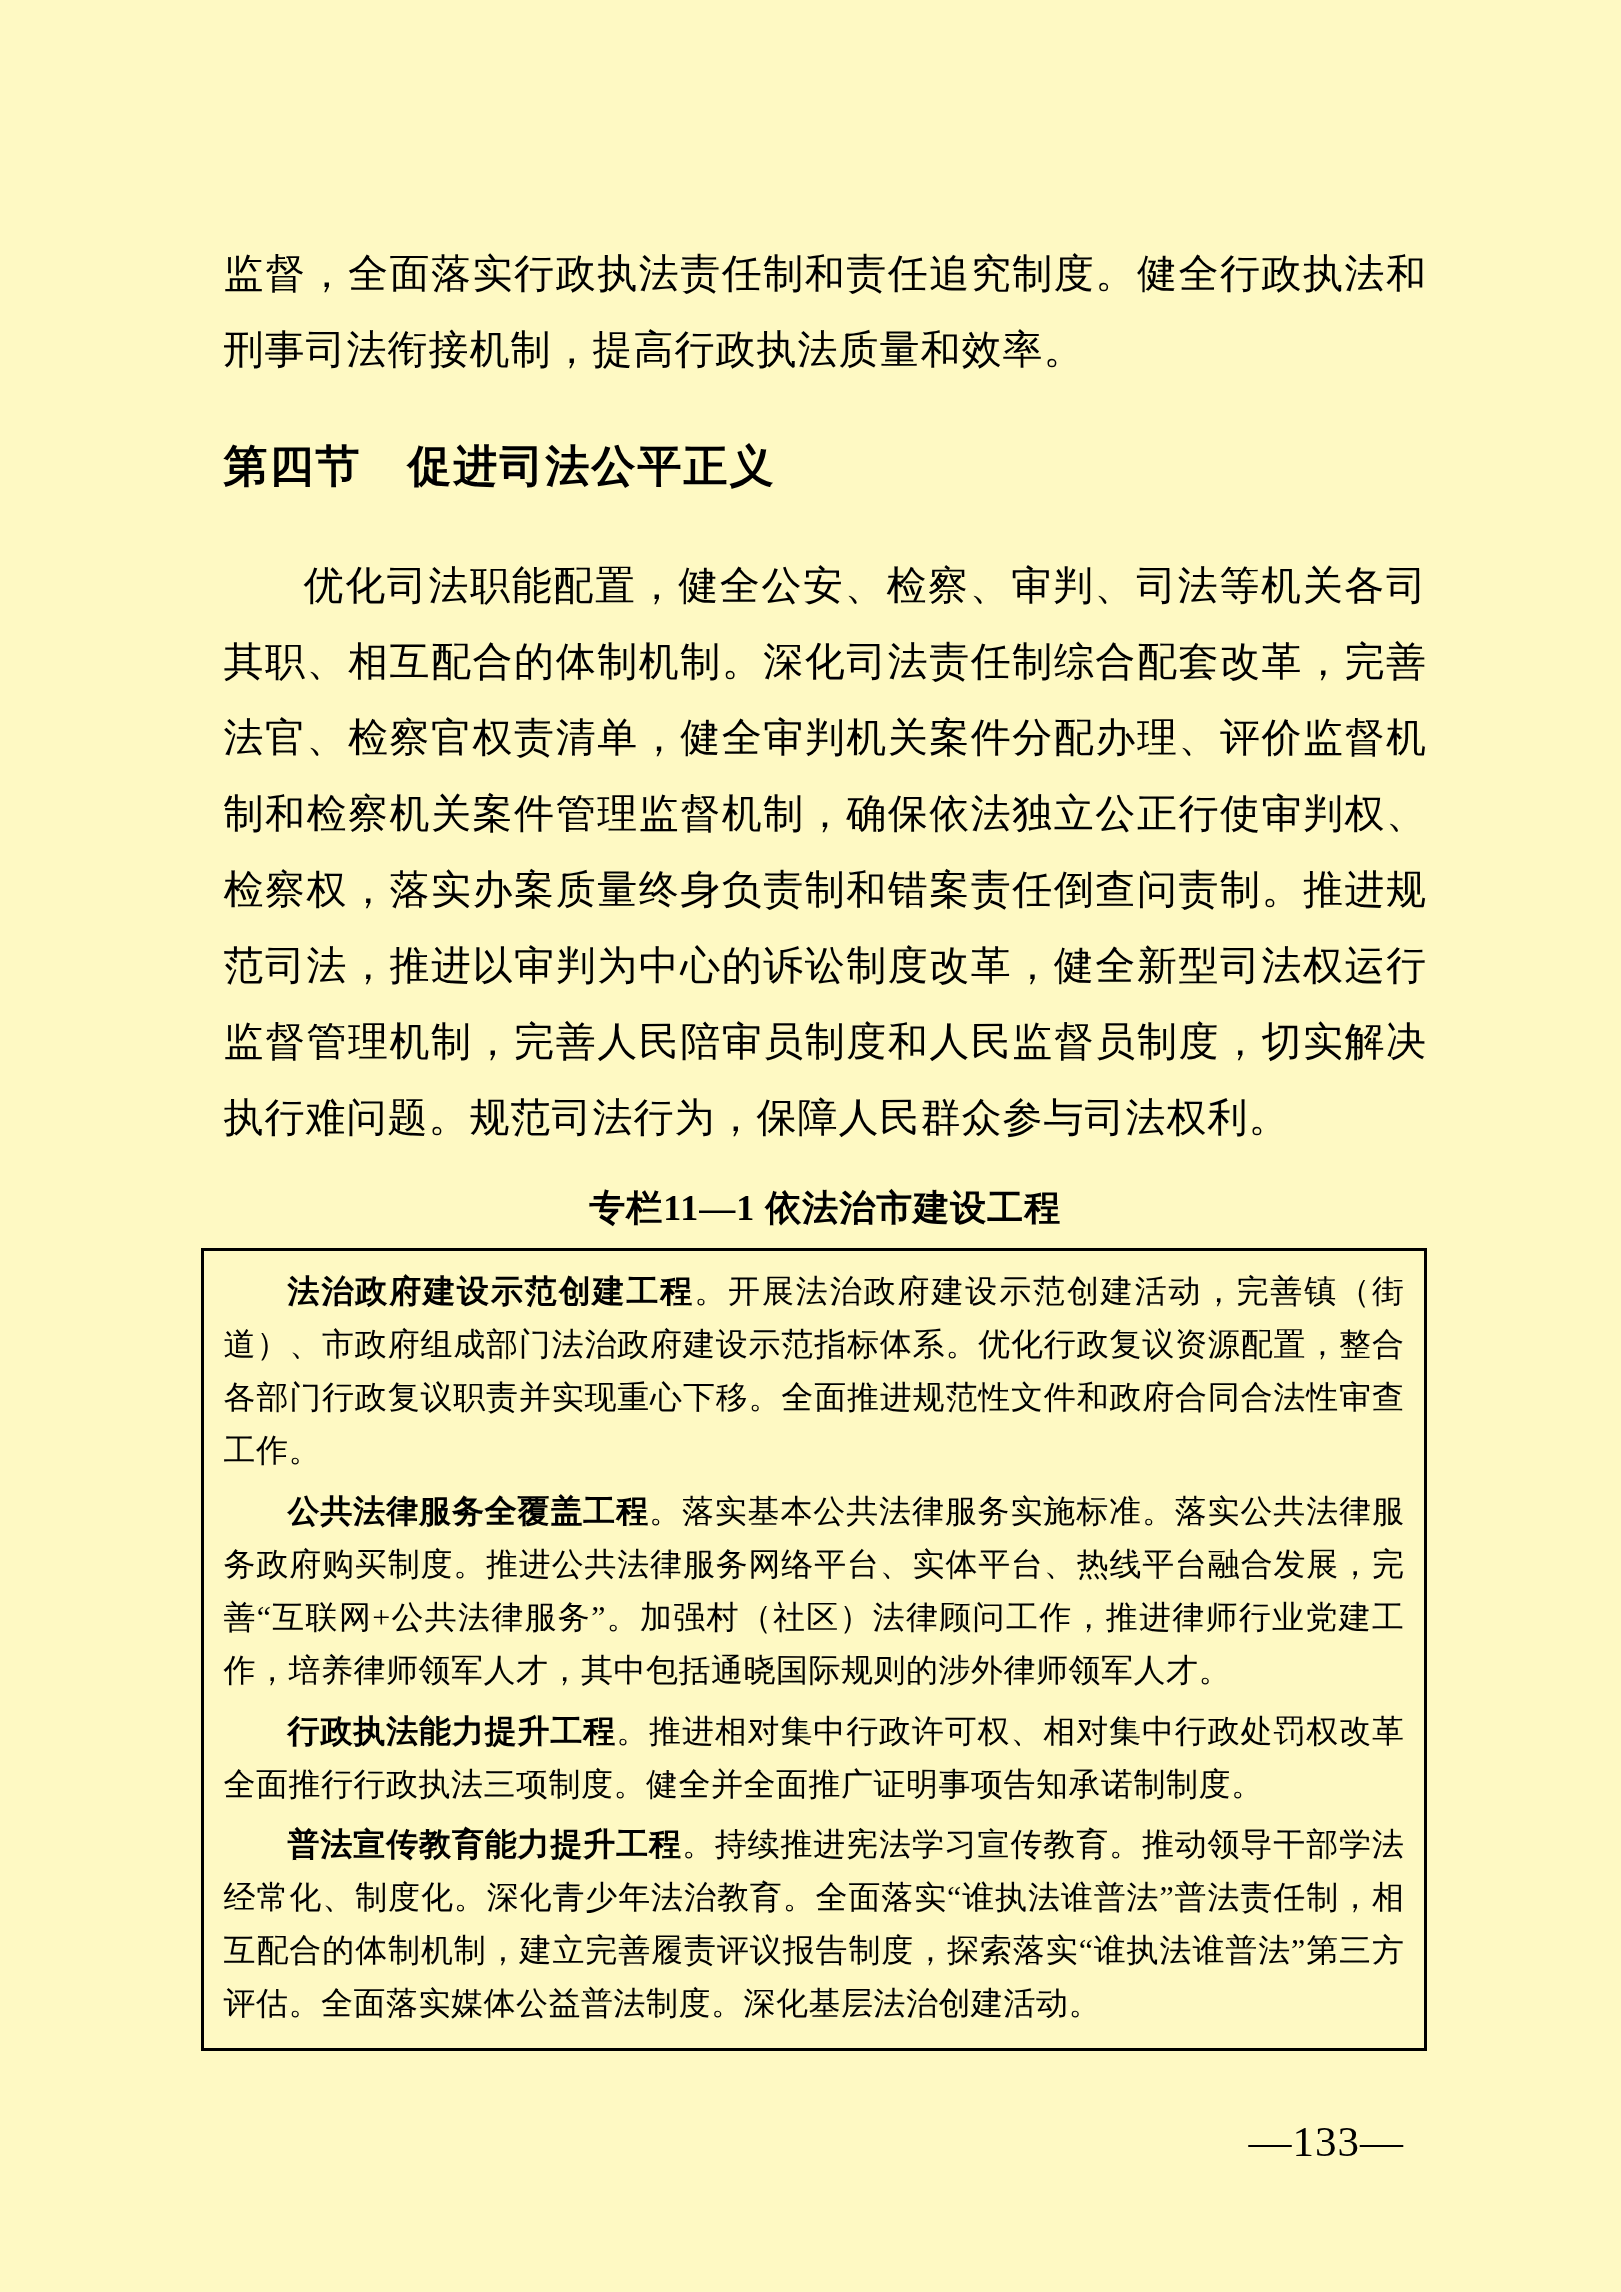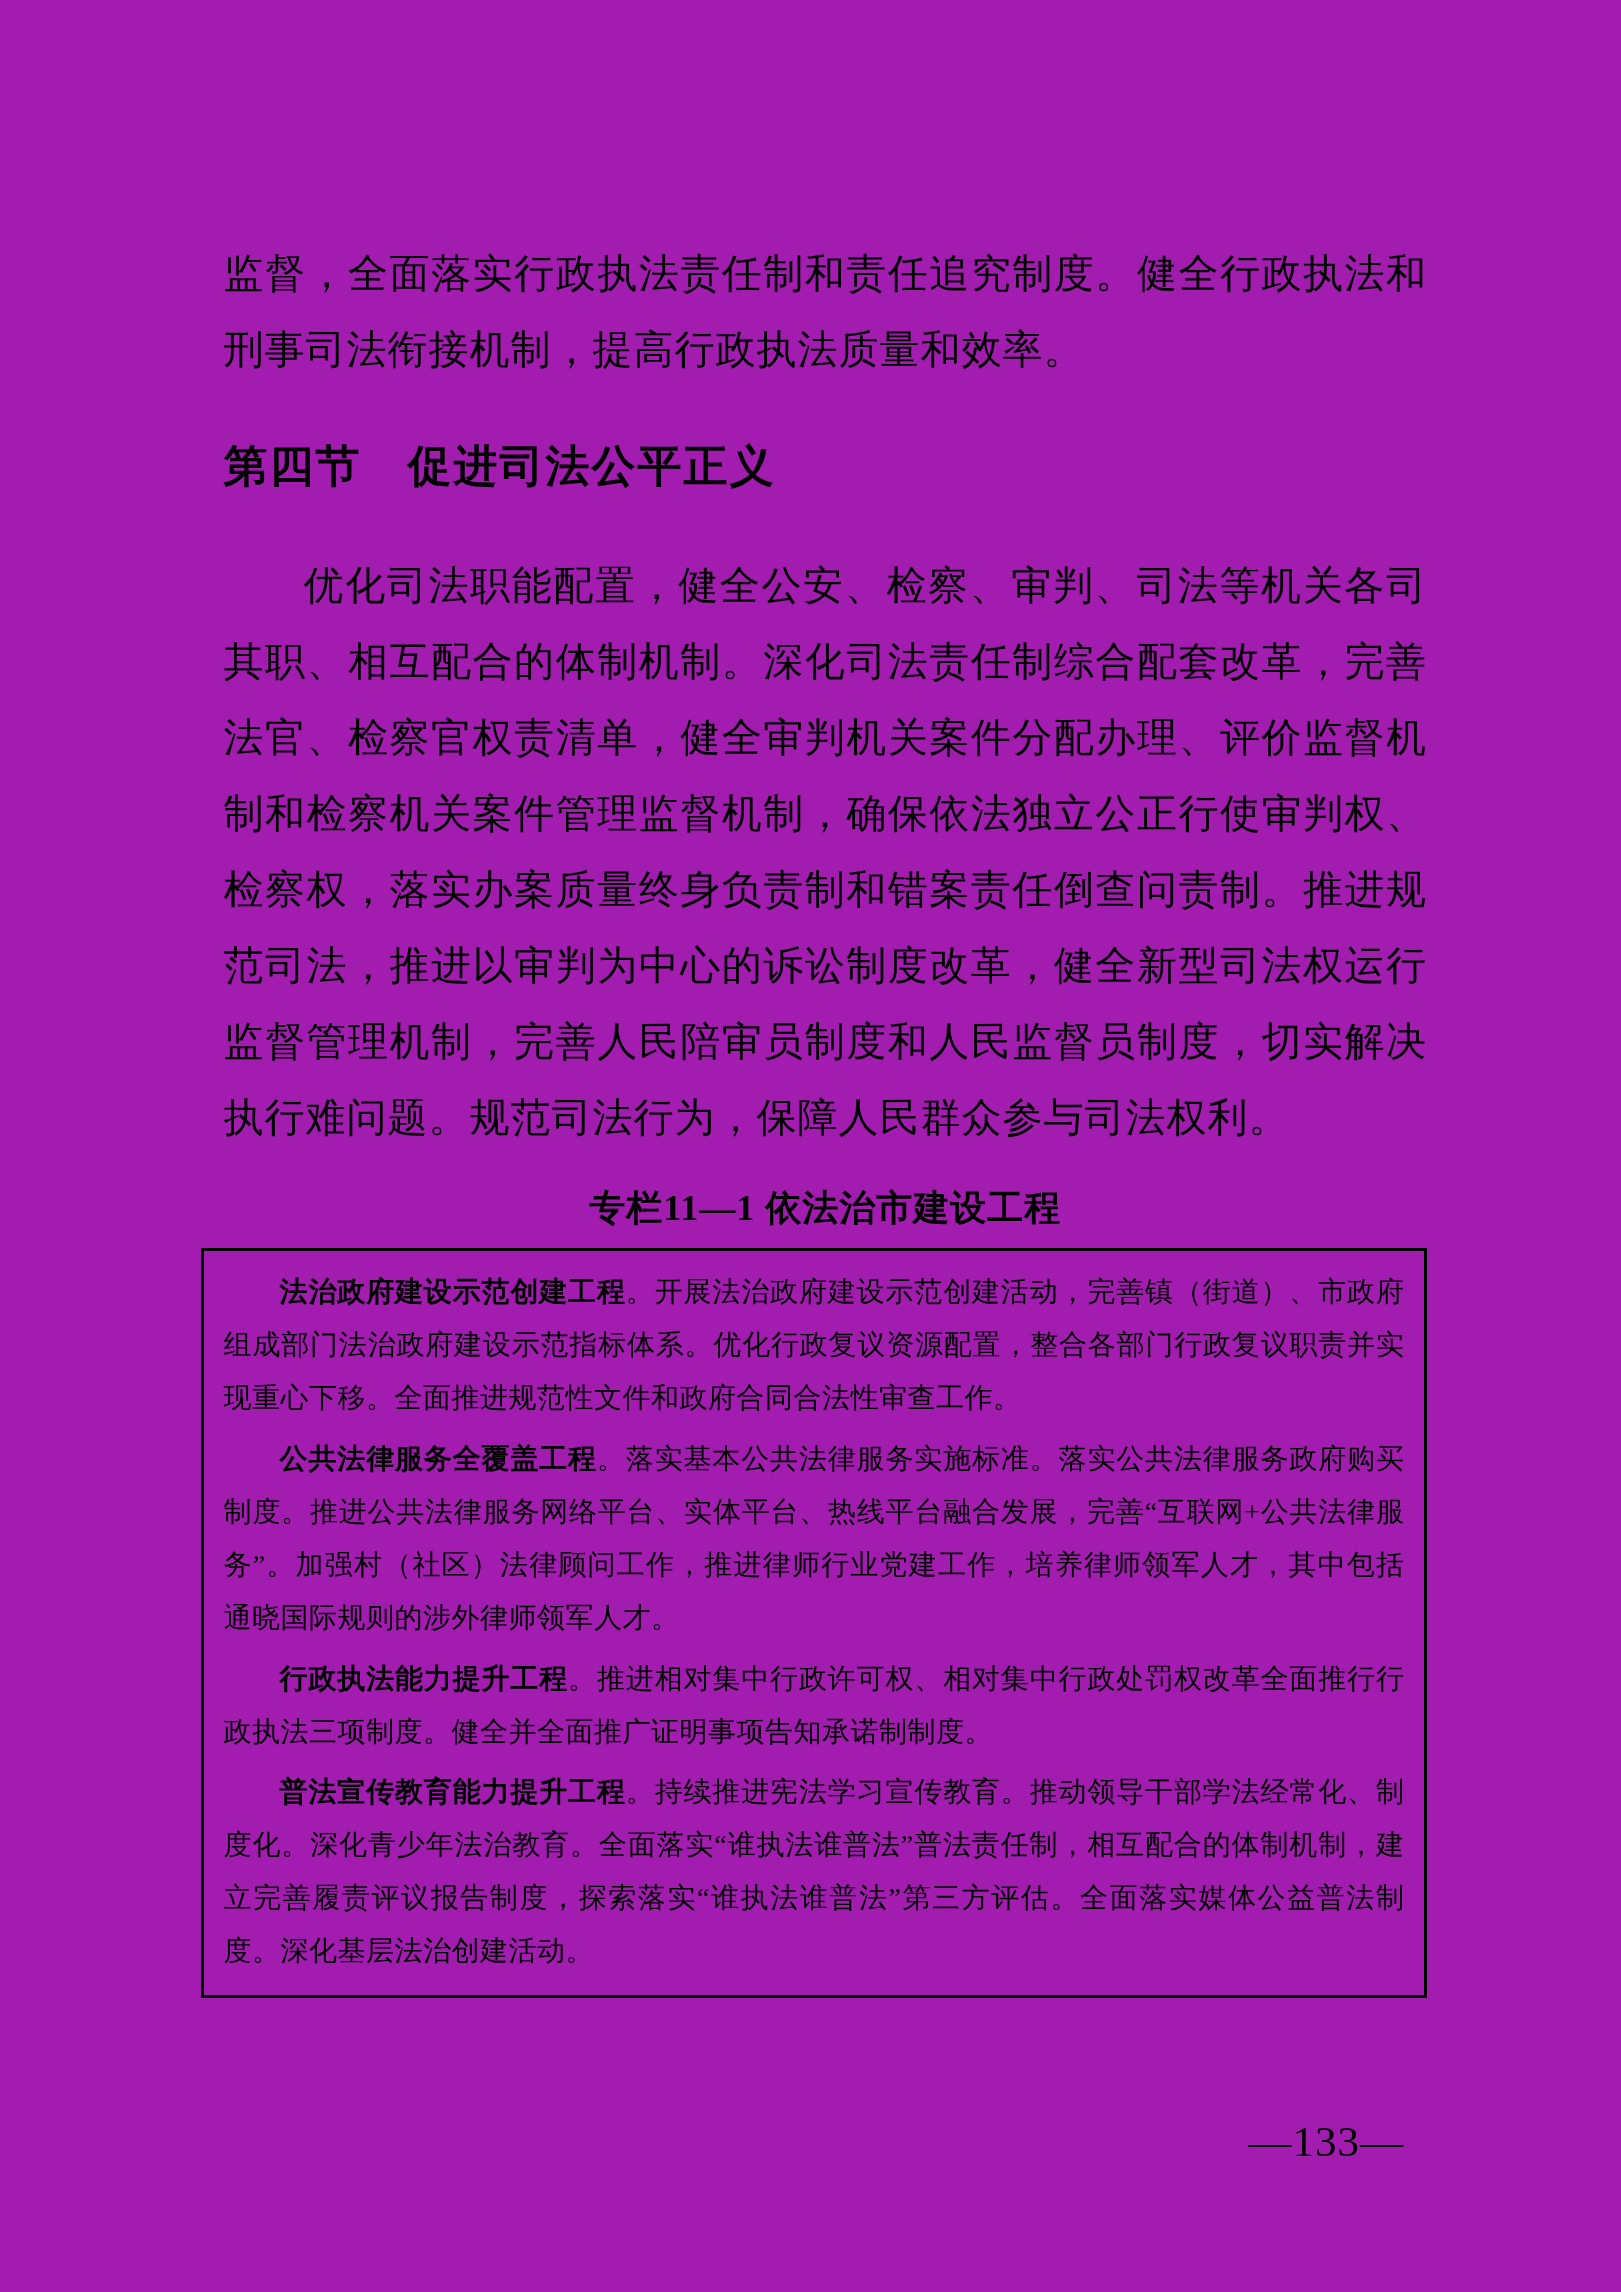--- a/index.html
+++ b/index.html
@@ -5,21 +5,21 @@
   html, body {
     margin: 0;
     padding: 0;
     background: #e8e8e8;
   }
   .page {
     position: relative;
     width: 1621px;
     height: 2293px;
     margin: 0 auto;
-    background: #a21caf;
+    background: #fef9c3;
     color: #000000;
     font-family: "Liberation Serif", "DejaVu Serif", serif;
     overflow: hidden;
   }
   .content {
     position: absolute;
     left: 201px;
     top: 0;
     width: 1226px;
     padding-top: 236px;
@@ -57,21 +57,21 @@
     letter-spacing: 1px;
   }
   .policy-box {
     margin-top: 10.8px;
     border: 3.9px solid #000000;
     box-sizing: border-box;
     padding: 13.7px 19.6px 17.6px 19.6px;
   }
   .policy-box p {
     margin: 0;
-    font-size: 28px;
+    font-size: 32px;
     line-height: 53px;
     text-align: justify;
     text-indent: 2em;
     letter-spacing: 0.5px;
   }
   .policy-box p + p {
     margin-top: 7.8px;
   }
   .policy-box strong {
     font-weight: bold;

